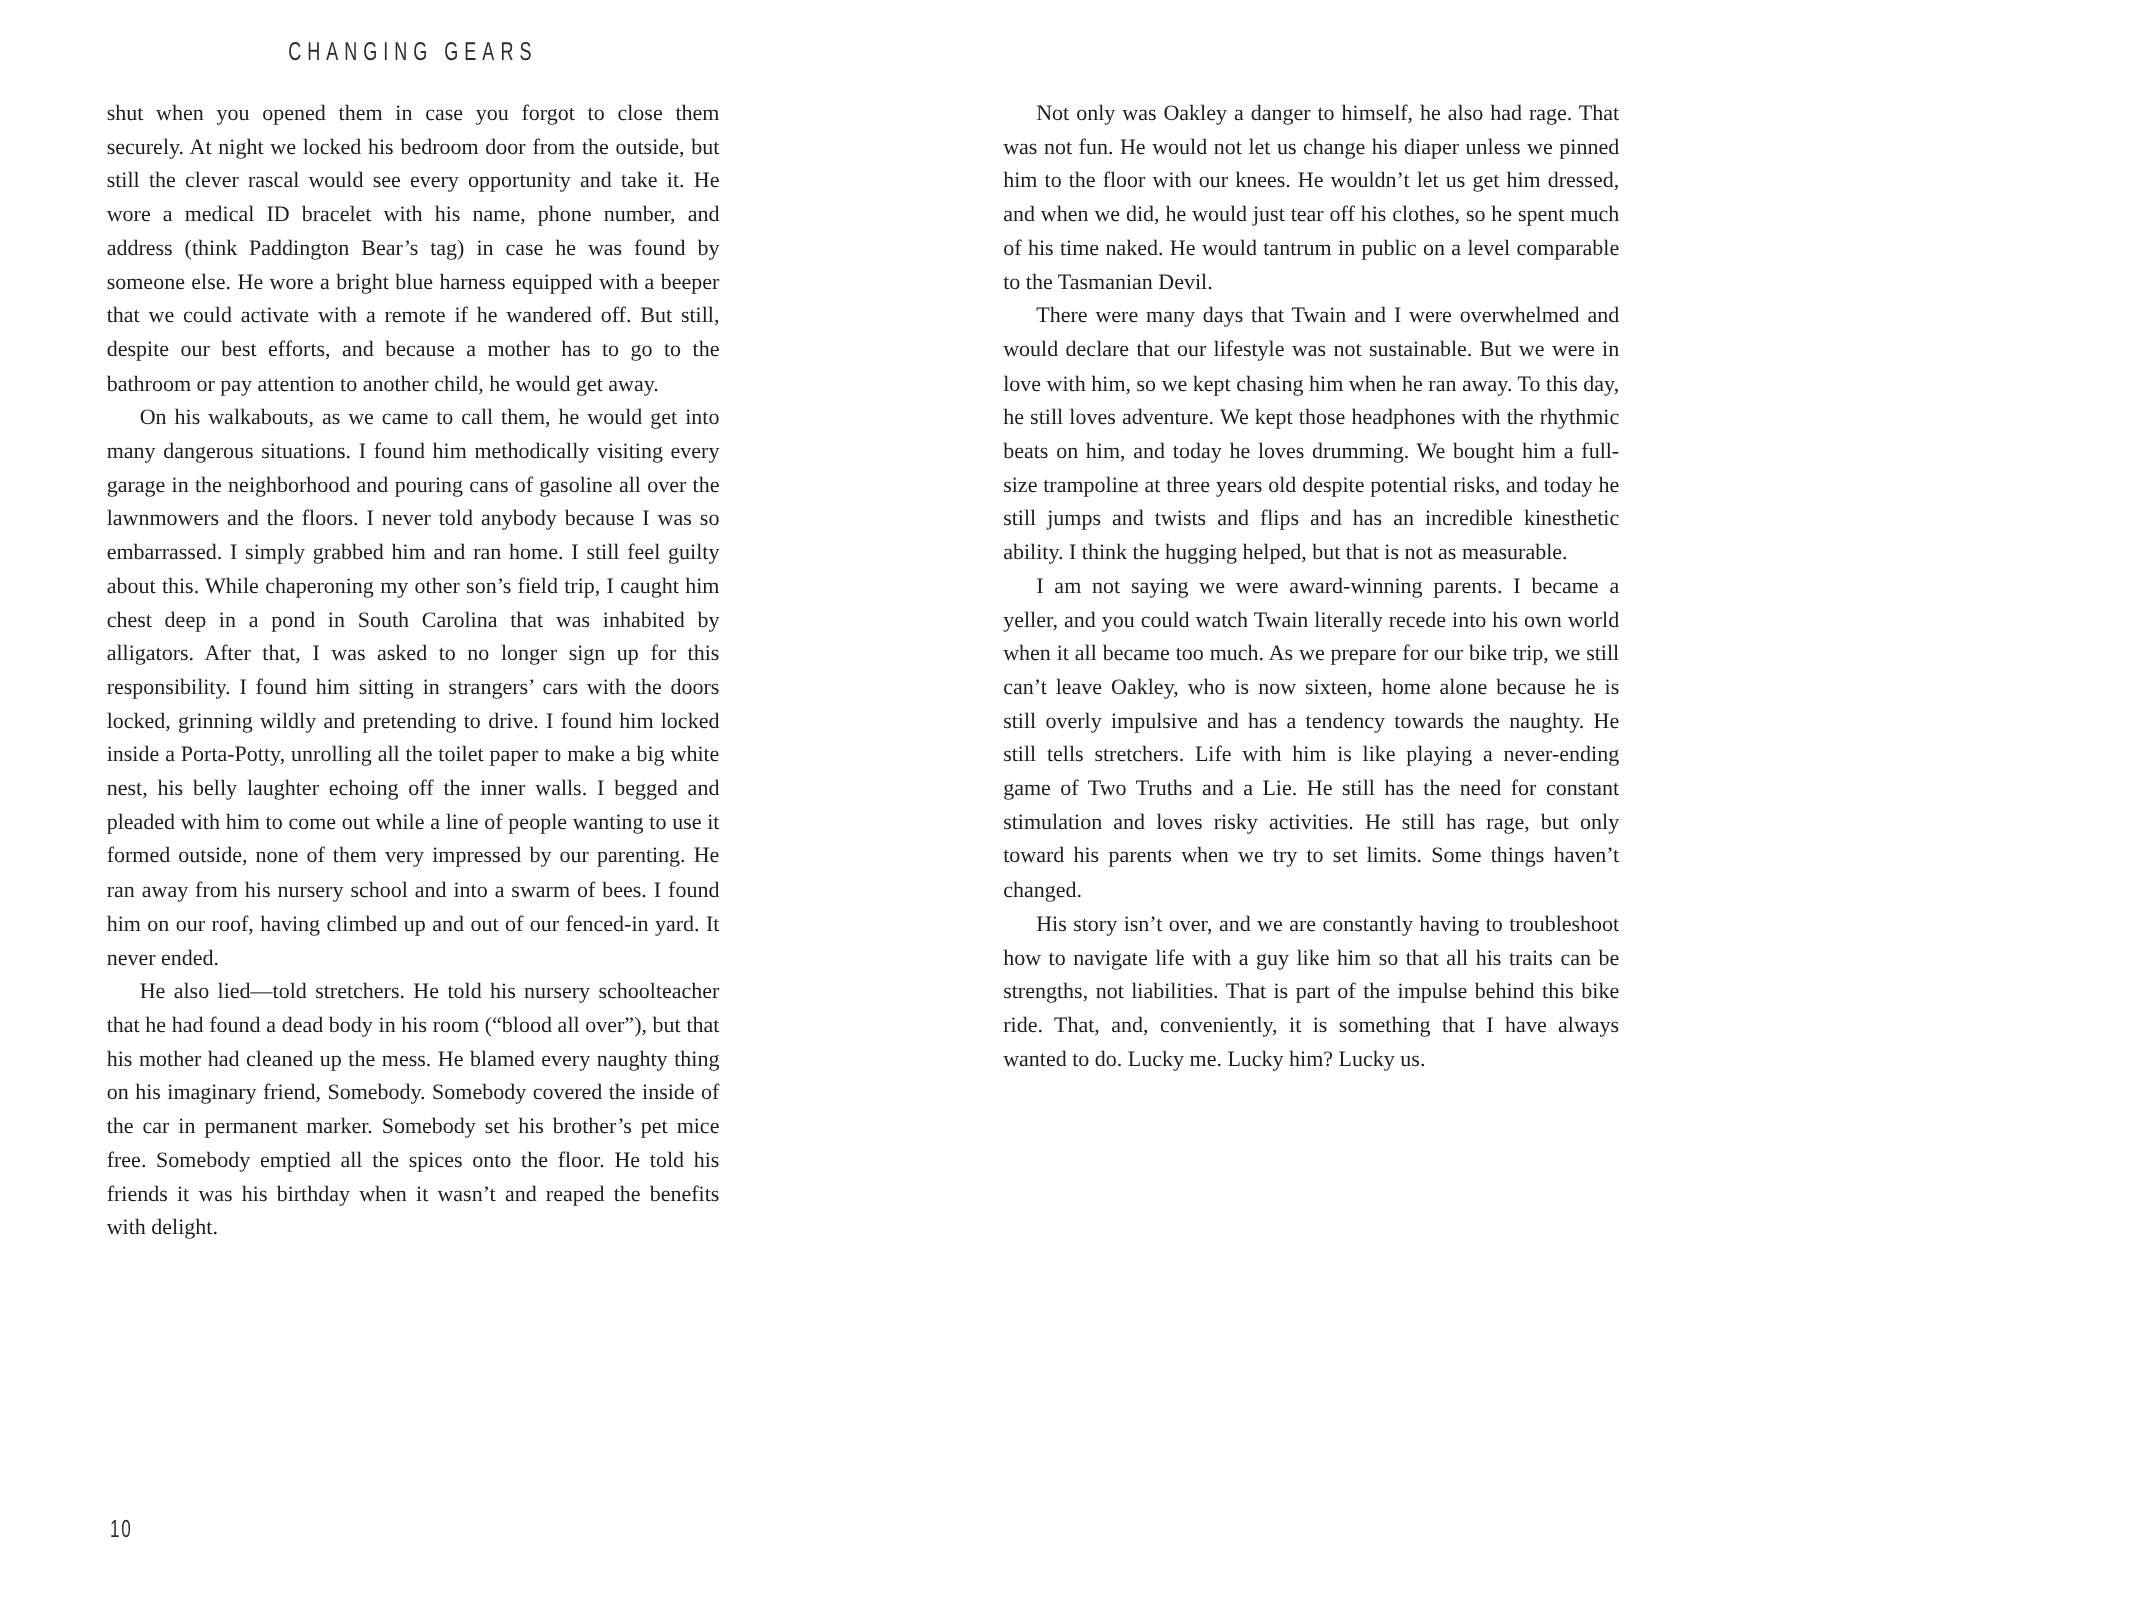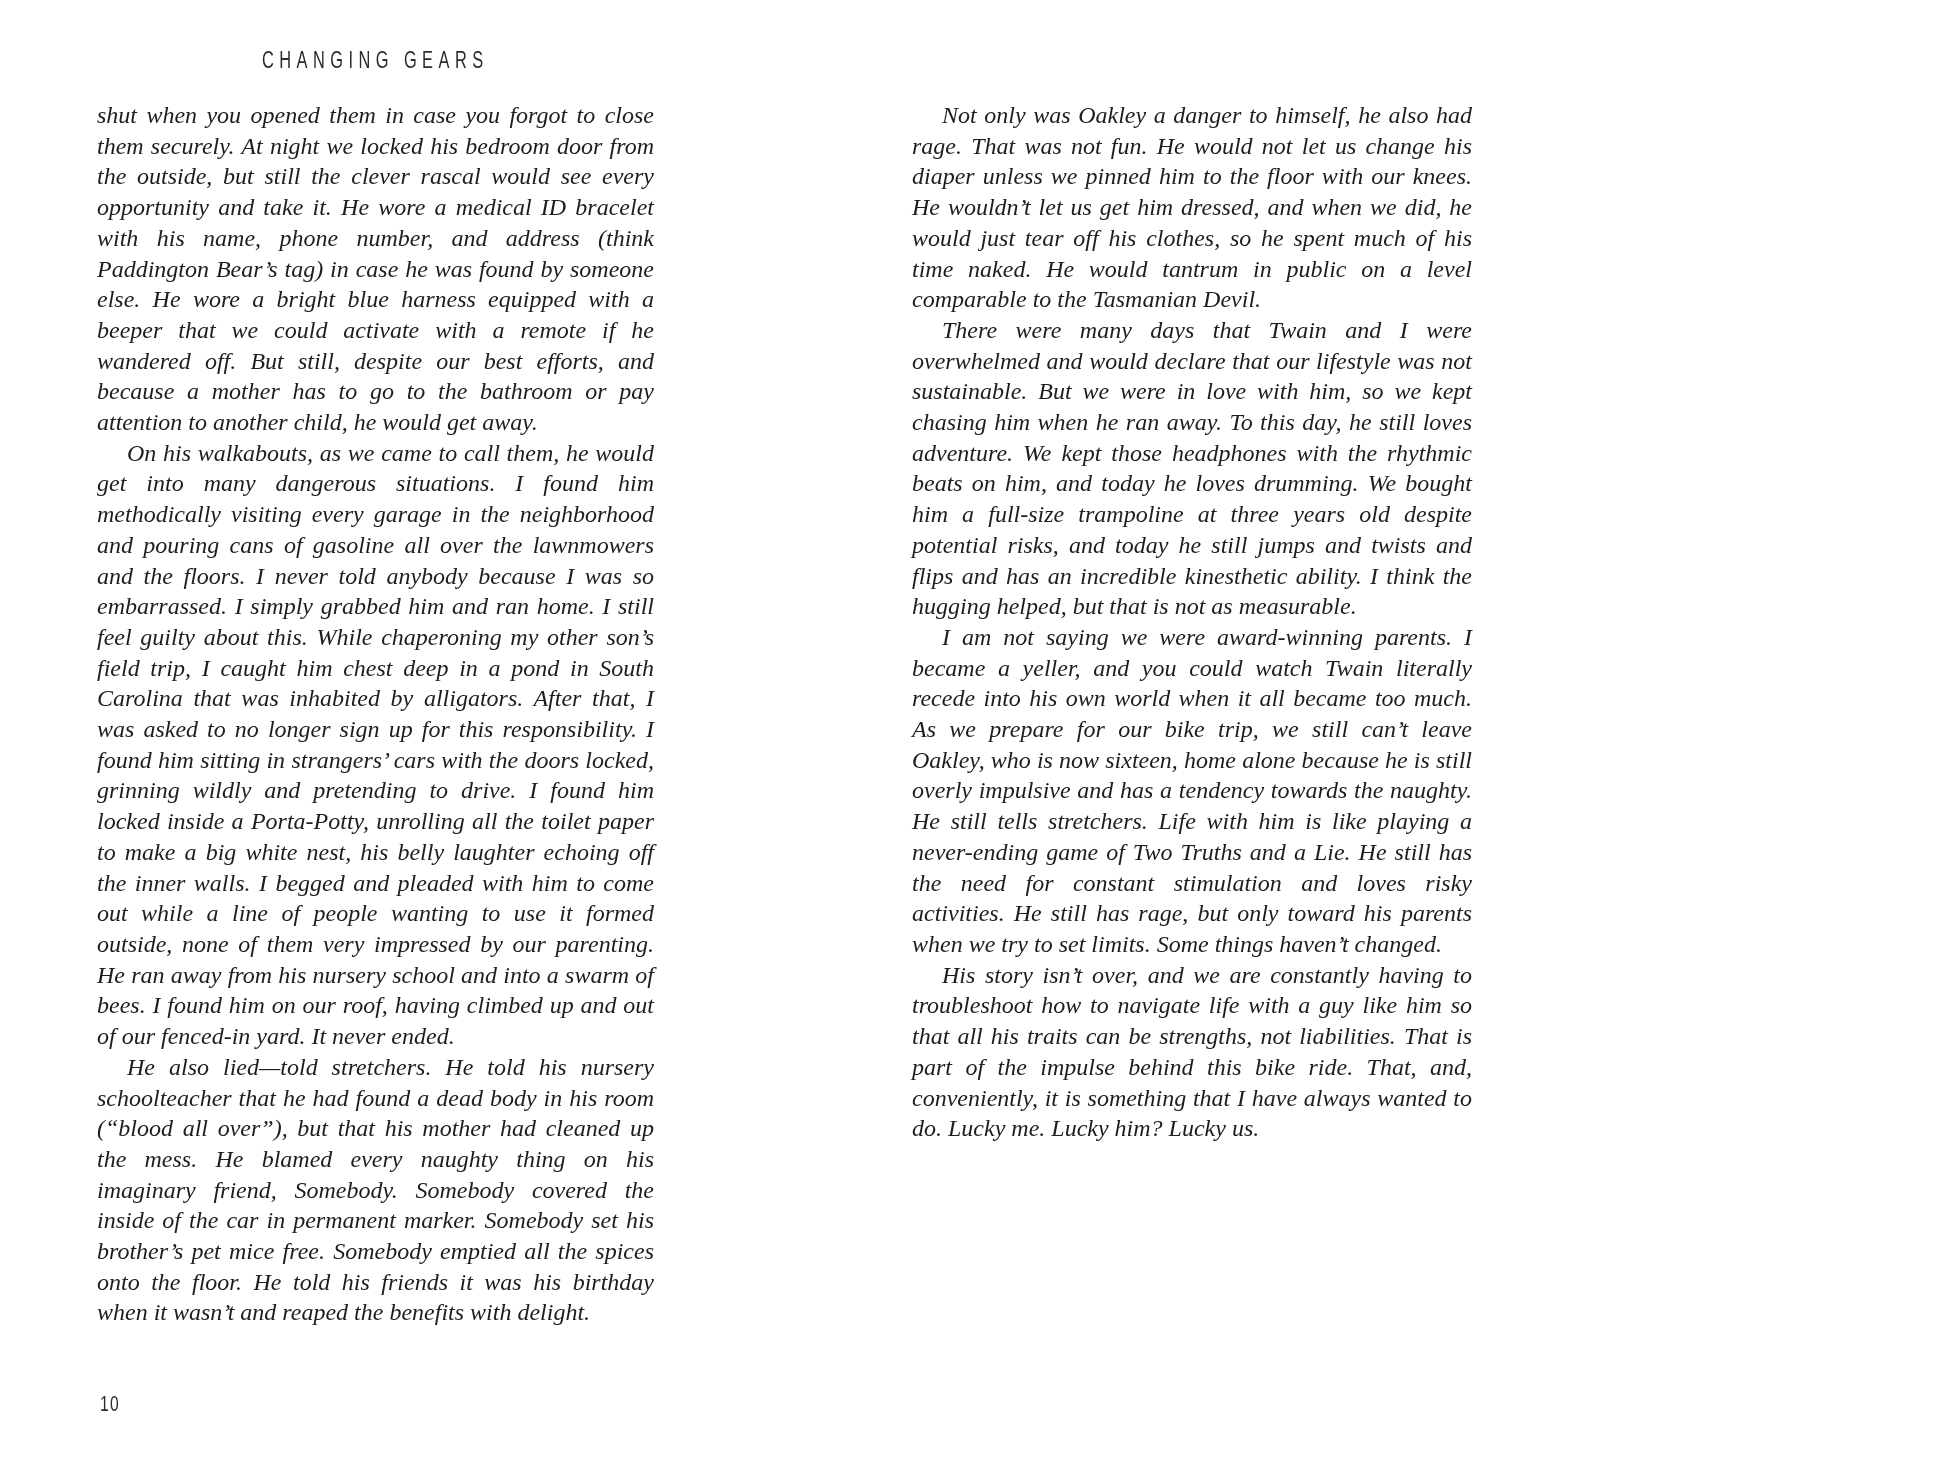--- a/index.html
+++ b/index.html
@@ -15,21 +15,21 @@
     font-family: "Liberation Serif", serif;
     color: #1d1d1b;
   }
   .spread {
     position: absolute;
     inset: 0;
     background: #ffffff;
   }
   .page {
     position: absolute;
-    top: 12px;
+    top: 0;
     height: 1372px;
   }
   .page-left  { left: 97px;  width: 557px; }
   .page-right { left: 912px; width: 560px; }
 
   .running-head {
     position: absolute;
     top: 36px;
     left: 0;
     width: 100%;
@@ -48,25 +48,24 @@
     transform-origin: center;
   }
   .body-text {
     position: absolute;
     top: 88px;
     left: 0;
     width: 100%;
   }
   p.para {
     margin: 0;
-    font-size: 24px;
+    font-size: 20px;
     line-height: 30.7px;
     text-align: justify;
     hyphens: auto;
-    font-style: italic;
     -webkit-hyphens: auto;
   }
   p.para.indent { text-indent: 30px; }
 
   .folio {
     position: absolute;
     top: 1380px;
     left: 0;
     width: 100%;
     text-align: left;

